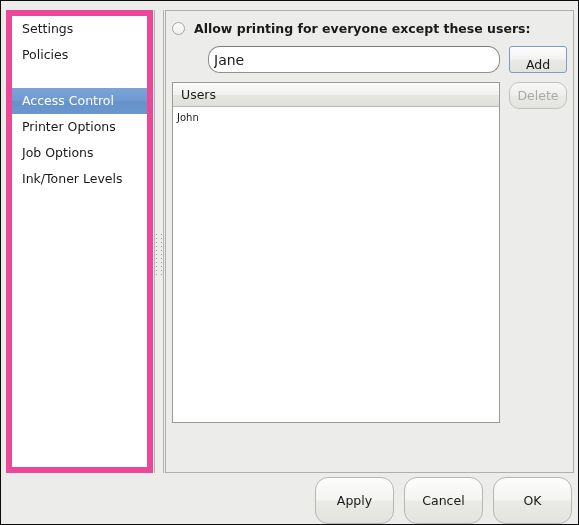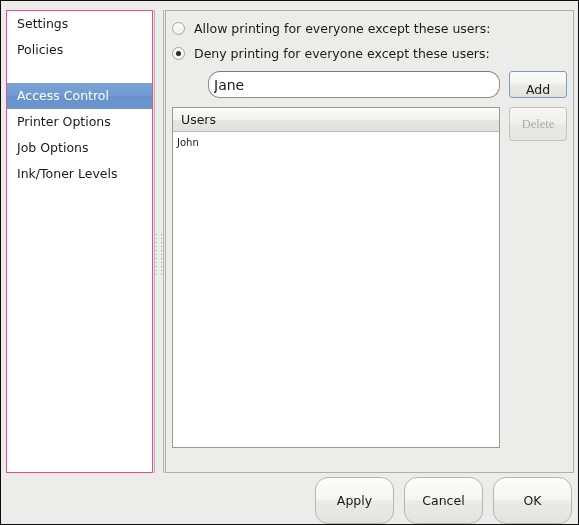--- a/index.html
+++ b/index.html
@@ -36,21 +36,21 @@
   }
 
   
   #sidebar-frame {
     position: absolute;
     left: 0;
     top: 3px;
     width: 147px;
     height: 463px;
     background: #ffffff;
-    border: 1px solid #ec4899;
+    border: 6px solid #ec4899;
     box-sizing: border-box;
     overflow: hidden;
   }
   .sidebar-item {
     height: 26px;
     line-height: 26px;
     padding-left: 10px;
     color: #1a1a1a;
     font-size: 12.5px;
     white-space: nowrap;
@@ -136,20 +136,21 @@
     position: absolute;
     left: 3px; top: 3px;
     width: 5px; height: 5px;
     border-radius: 50%;
     background: #2b2b2b;
   }
   .radio-label {
     font-size: 12.5px;
     color: #1a1a1a;
     white-space: nowrap;
+    font-weight: bold;
   }
 
   
   #entry-row {
     display: flex;
     align-items: stretch;
     margin-top: 7px;
     height: 27px;
   }
   #user-entry {
@@ -210,33 +211,32 @@
   .list-row {
     height: 22px;
     line-height: 22px;
     padding-left: 4px;
     font-size: 10px;
     color: #1a1a1a;
   }
   #delete-button {
     flex: 0 0 auto;
     width: 58px;
-    height: 34px;
+    height: 27px;
     margin-left: 9px;
     background: linear-gradient(to bottom, #f7f7f5 0%, #efefed 48%, #e9e9e6 52%, #e4e4e1 100%);
     border: 1px solid #c3c3be;
-    border-radius: 3px;
+    border-radius: 10px;
     box-sizing: border-box;
     display: flex;
     align-items: center;
     justify-content: center;
     font-size: 12.5px;
     color: #aaaaa5;
     cursor: default;
-    font-family: Liberation Serif, serif;
   }
 
   
   #action-bar {
     position: absolute;
     left: 0;
     right: 6px;
     bottom: 9px;
     height: 30px;
     display: flex;
@@ -305,24 +305,20 @@
     </div>
 
     <div id="content-frame">
       <div id="content-inner">
 
         <div class="radio-row">
           <span class="radio-mark"></span>
           <span class="radio-label">Allow printing for everyone except these users:</span>
         </div>
 
-        <div class="radio-row">
-          <span class="radio-mark on"></span>
-          <span class="radio-label">Deny printing for everyone except these users:</span>
-        </div>
 
         <div id="entry-row">
           <input id="user-entry" type="text" value="Jane" style="">
           <div id="add-button">
             <span>Add</span>
           </div>
         </div>
 
         <div id="list-row">
           <div id="list-frame">

